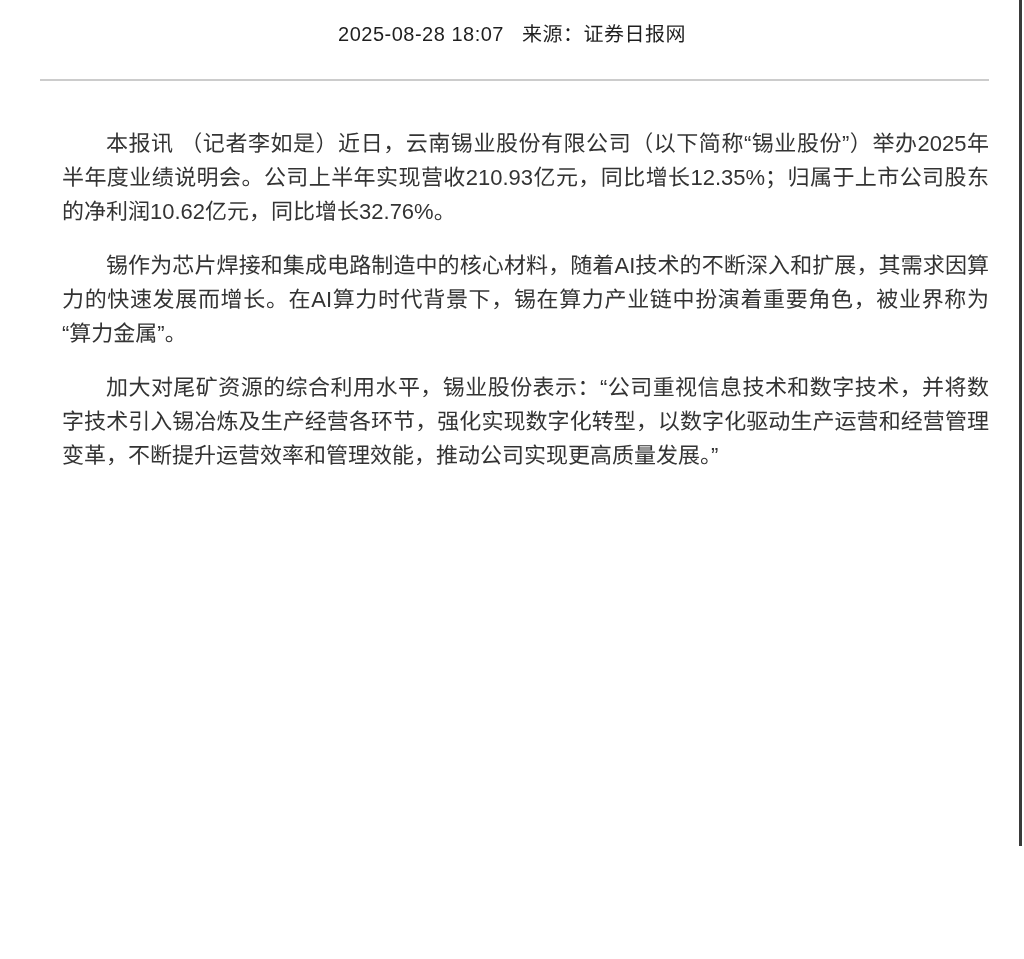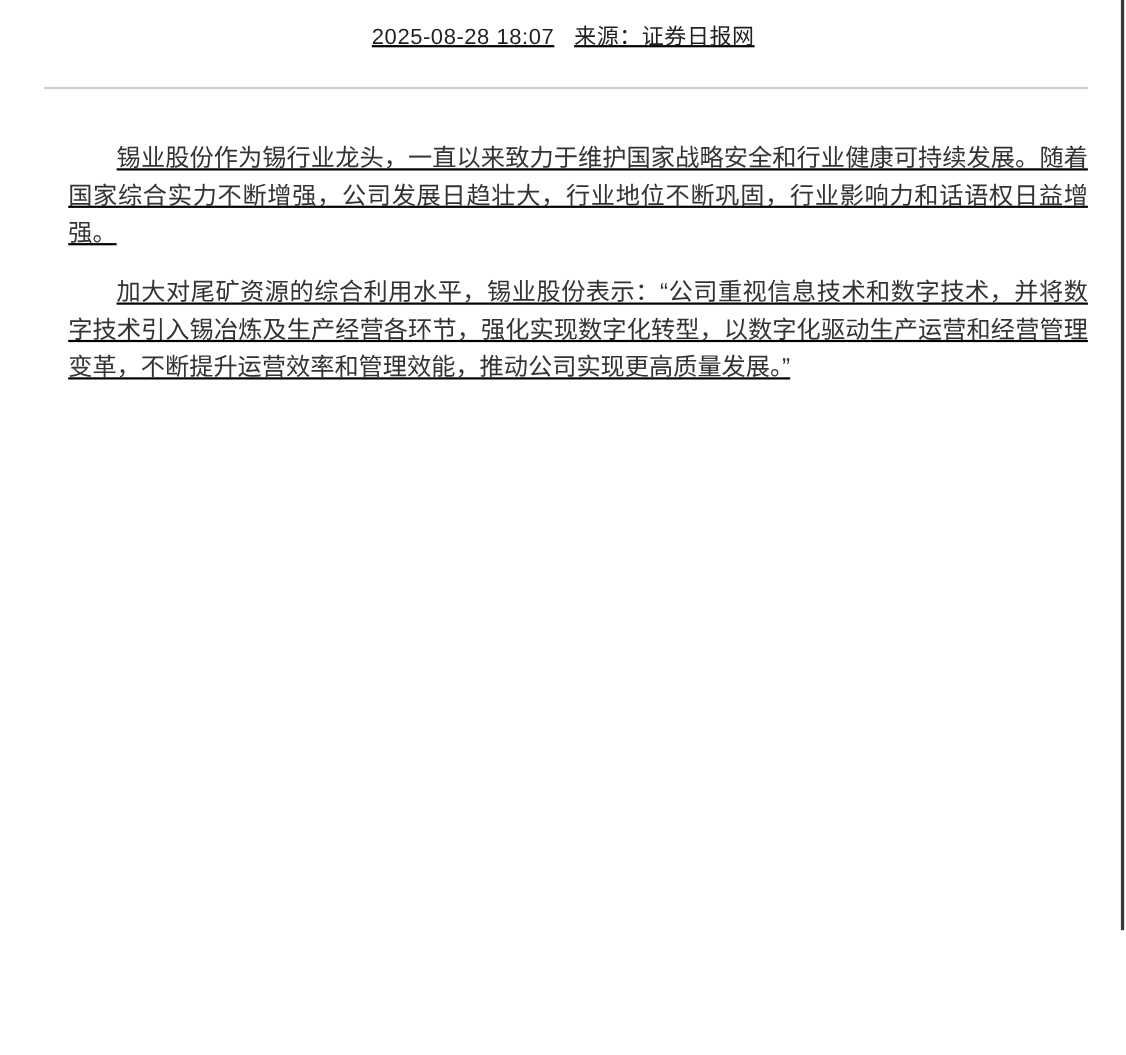--- a/index.html
+++ b/index.html
@@ -8,21 +8,20 @@
     background: #ffffff;
     font-family: "Liberation Sans", sans-serif;
   }
   .page {
     position: relative;
     width: 1024px;
     height: 846px;
     background: #ffffff;
     overflow: hidden;
     box-sizing: border-box;
-    text-decoration: underline;
   }
   .page-right-border {
     position: absolute;
     top: 0;
     right: 2px;
     width: 3px;
     height: 100%;
     background: #3a3a3a;
   }
   .meta {
@@ -57,20 +56,21 @@
 
 <div class="page">
 
   <div class="meta">
     <span class="dt">2025-08-28 18:07</span><span>来源：证券日报网</span>
   </div>
 
   <hr class="divider">
 
   <main class="article">
-    <p>锡业股份作为锡行业龙头，一直以来致力于维护国家战略安全和行业健康可持续发展。随着国家综合实力不断增强，公司发展日趋壮大，行业地位不断巩固，行业影响力和话语权日益增强。</p>
+    <p>本报讯 （记者李如是）近日，云南锡业股份有限公司（以下简称“锡业股份”）举办2025年半年度业绩说明会。公司上半年实现营收210.93亿元，同比增长12.35%；归属于上市公司股东的净利润10.62亿元，同比增长32.76%。</p>
+    <p>锡作为芯片焊接和集成电路制造中的核心材料，随着AI技术的不断深入和扩展，其需求因算力的快速发展而增长。在AI算力时代背景下，锡在算力产业链中扮演着重要角色，被业界称为“算力金属”。</p>
     <p>加大对尾矿资源的综合利用水平，锡业股份表示：“公司重视信息技术和数字技术，并将数字技术引入锡冶炼及生产经营各环节，强化实现数字化转型，以数字化驱动生产运营和经营管理变革，不断提升运营效率和管理效能，推动公司实现更高质量发展。”</p>
 
   </main>
 
   <div class="page-right-border"></div>
 
 </div>
 
 </body></html>

